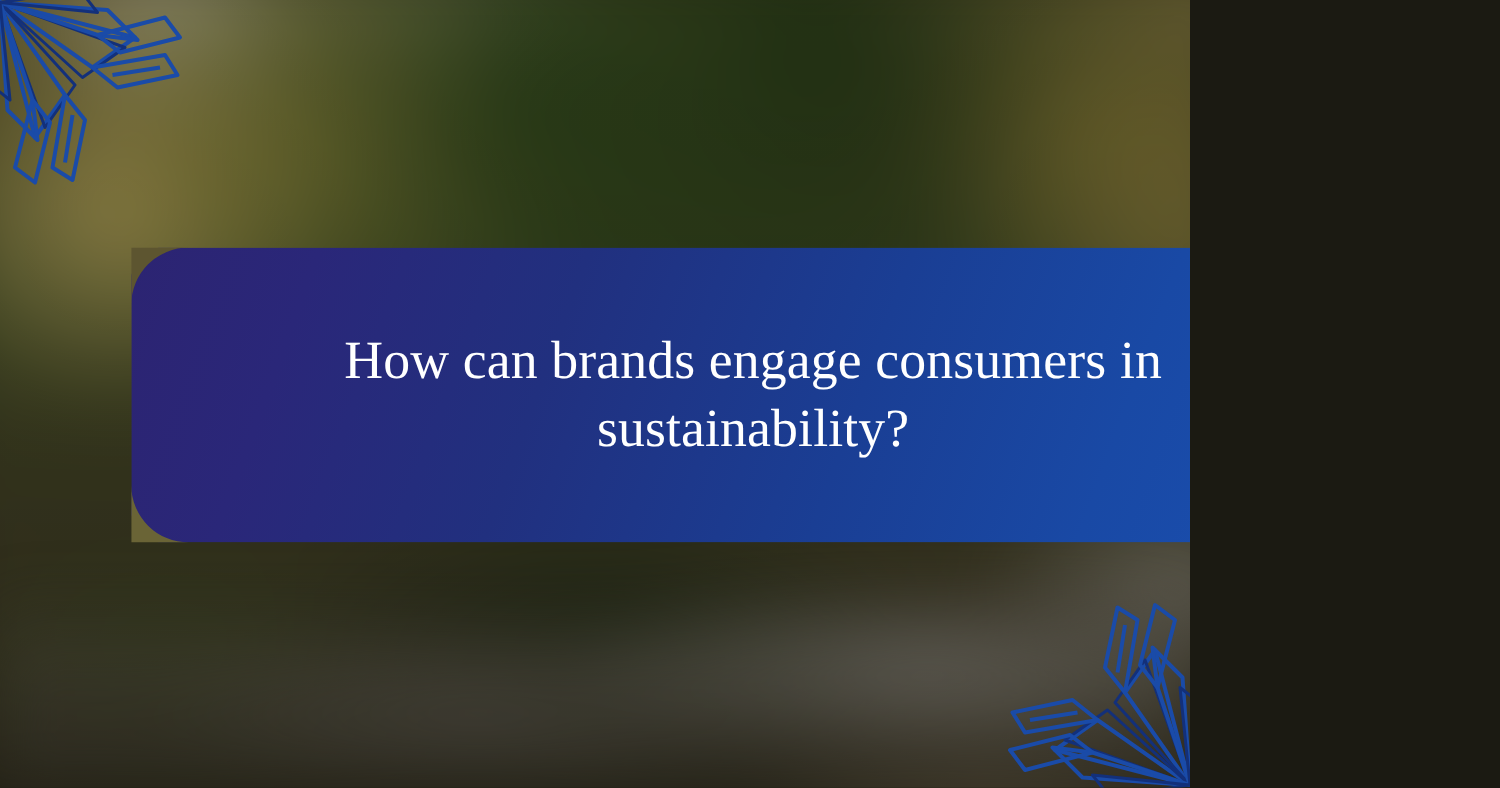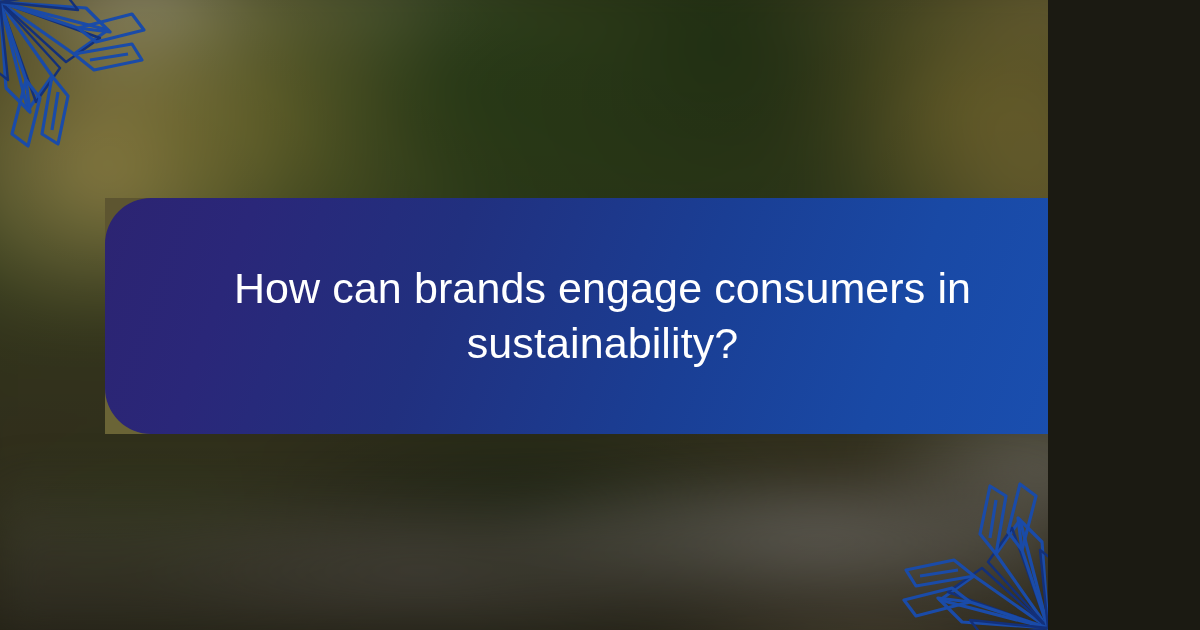--- a/index.html
+++ b/index.html
@@ -2,24 +2,24 @@
 <html><head>
 <meta charset="utf-8">
 <style>
   html, body {
     margin: 0;
     padding: 0;
     background: #1b1a12;
   }
   #stage {
     position: relative;
-    width: 1048px;
+    width: 952px;
     height: 630px;
     overflow: hidden;
-    font-family: Liberation Sans, sans-serif;
+    font-family: Liberation Serif, serif;
   }
 
   
   .bg-base {
     position: absolute;
     inset: 0;
     background:
       radial-gradient(circle at 46% 16%, rgba(38,58,22,0.95) 0%, rgba(38,58,22,0) 42%),
       radial-gradient(circle at 66% 10%, rgba(26,42,16,0.95) 0%, rgba(26,42,16,0) 34%),
       radial-gradient(ellipse 34% 40% at 29% 22%, rgba(156,138,62,0.85) 0%, rgba(156,138,62,0) 62%),

